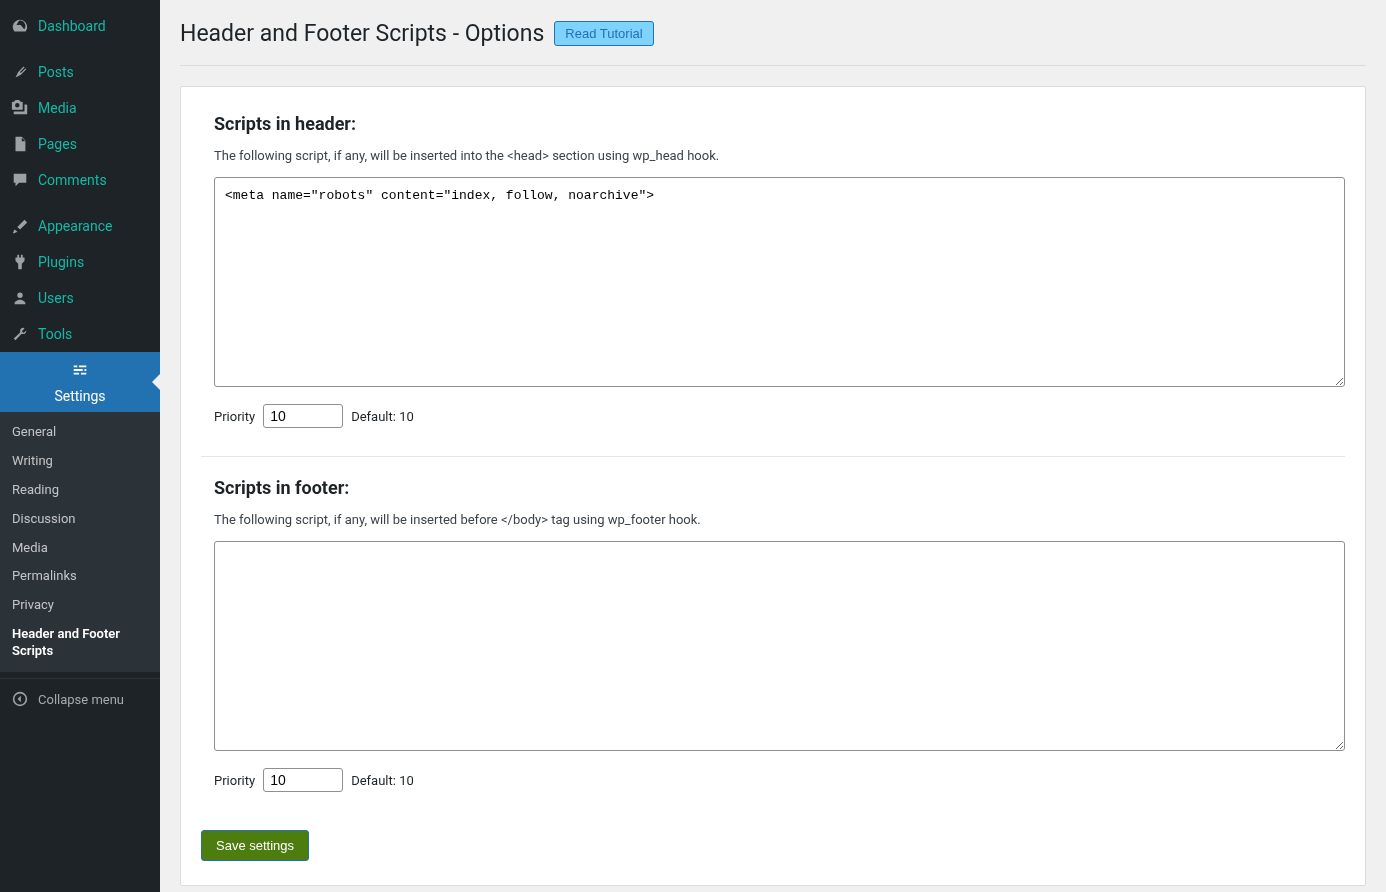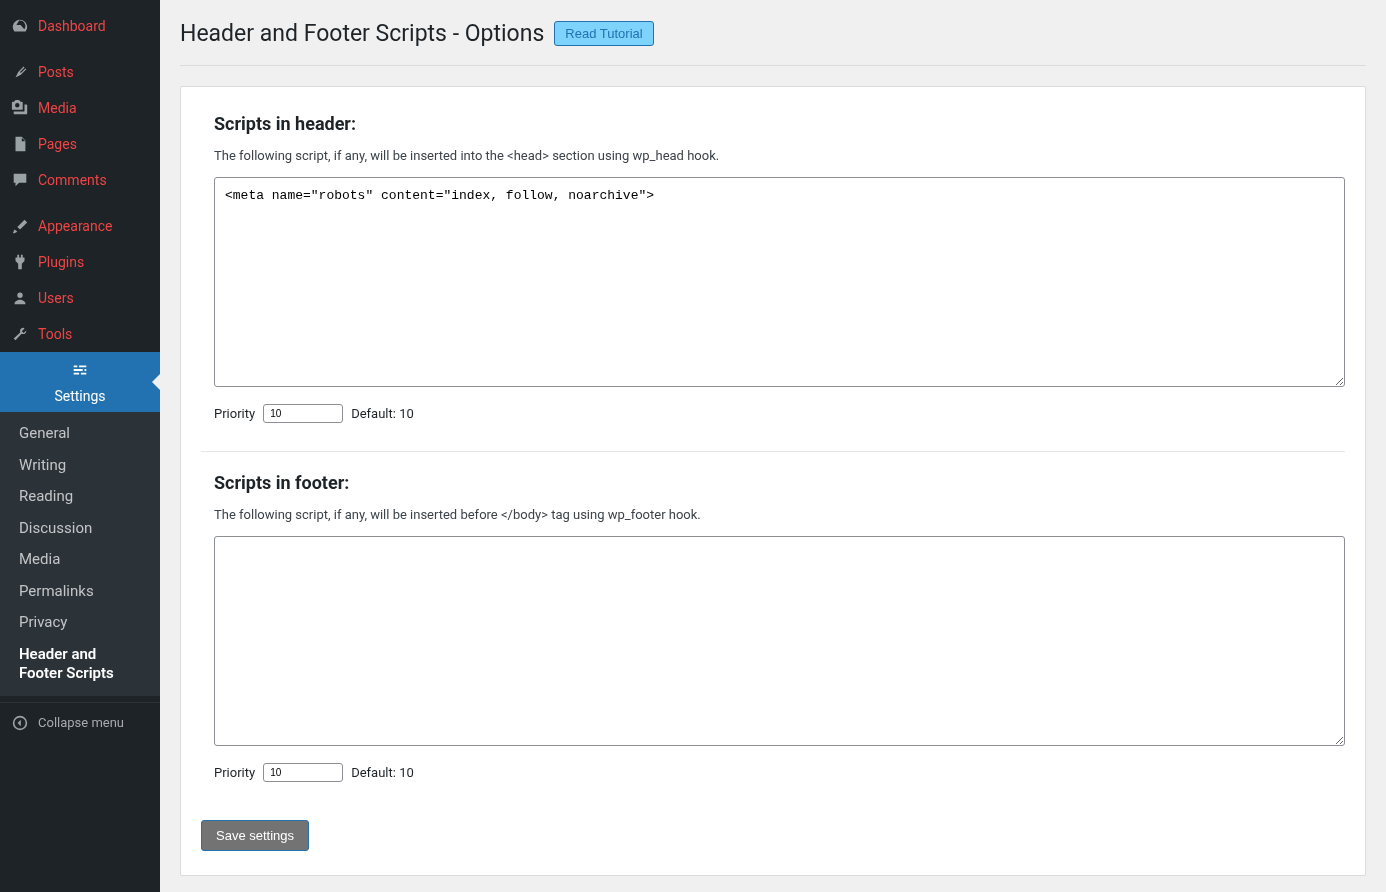--- a/index.html
+++ b/index.html
@@ -15,21 +15,21 @@
   width: 160px;
   background: #1d2327;
   color: #f0f0f1;
   flex-shrink: 0;
   padding-top: 8px;
 }
 .menu-item {
   display: flex;
   align-items: center;
   padding: 8px 10px;
-  color: #ef4444;
+  color: #14b8a6;
   cursor: pointer;
   font-size: 14px;
   gap: 8px;
 }
 .menu-item.active {
   background: #2271b1;
   color: #fff;
   position: relative;
   flex-direction: column;
 }
@@ -48,23 +48,23 @@
   display: inline-flex; align-items: center; justify-content: center;
   color: rgba(240,246,252,.6);
 }
 .menu-item.active .menu-icon { color: #fff; }
 .submenu {
   background: #2c3338;
   padding: 6px 0;
 }
 .submenu-item {
   display: block;
-  padding: 6px 19px;
+  padding: 6px 12px;
   color: #c3c4c7;
-  font-size: 15px;
+  font-size: 13px;
   cursor: pointer;
   line-height: 1.3;
 }
 .submenu-item.active { color: #fff; font-weight: 600; }
 .collapse-item {
   display: flex;
   align-items: center;
   gap: 8px;
   padding: 10px 10px;
   color: #a7aaad;
@@ -135,24 +135,24 @@
   display: flex;
   align-items: center;
   gap: 8px;
   font-size: 13px;
 }
 input.prio {
   width: 80px;
   padding: 3px 6px;
   border: 1px solid #8c8f94;
   border-radius: 3px;
-  font-size: 10px;
+  font-size: 14px;
 }
 .save-btn {
-  background: #737373;
+  background: #4d7c0f;
   color: #fff;
   border: 1px solid #2271b1;
   padding: 7px 14px;
   font-size: 13px;
   border-radius: 3px;
   cursor: pointer;
   margin-top: 18px;
 }
 svg { fill: currentColor; }
 </style>

